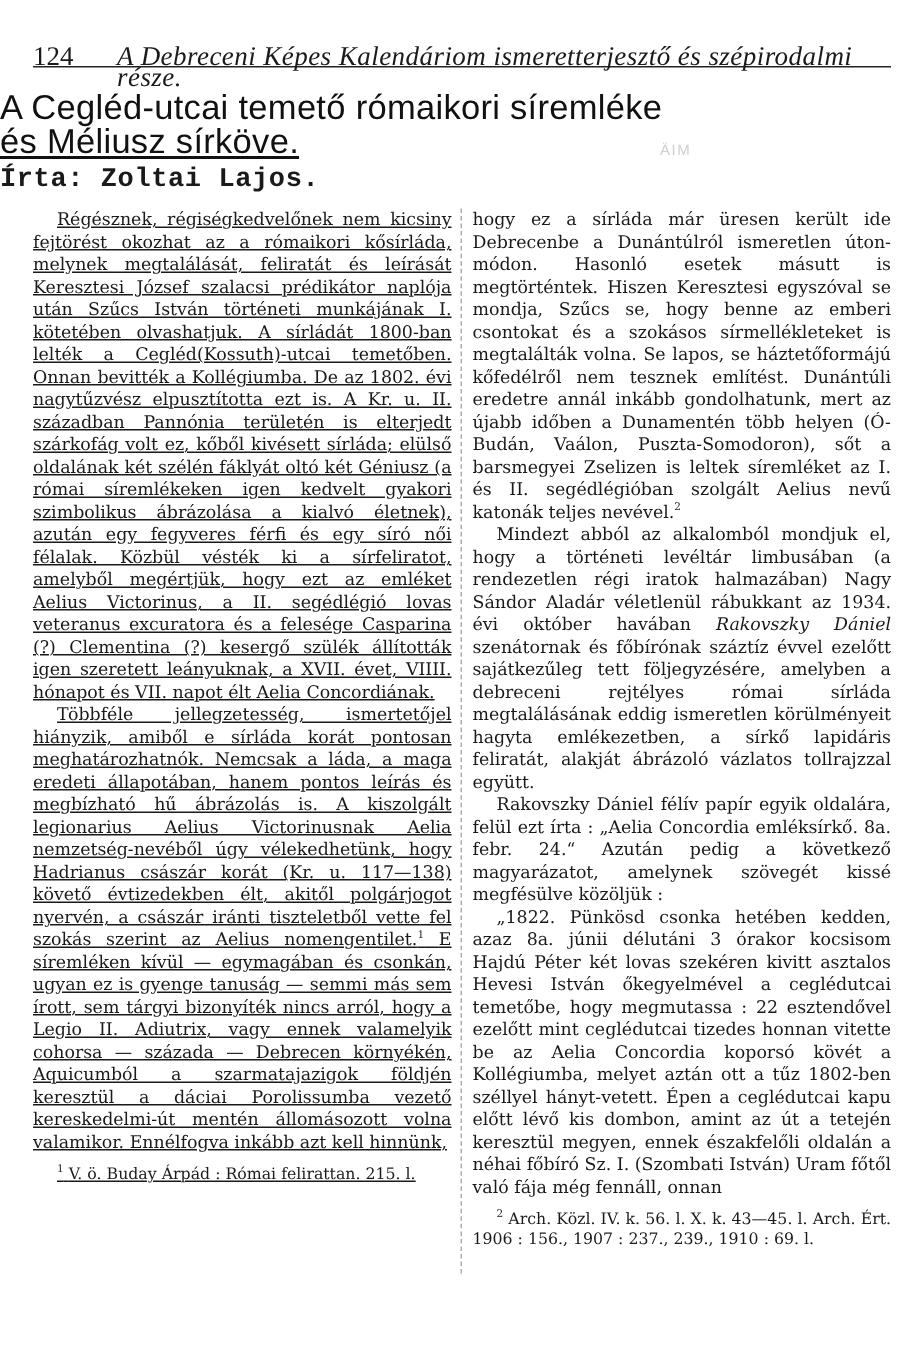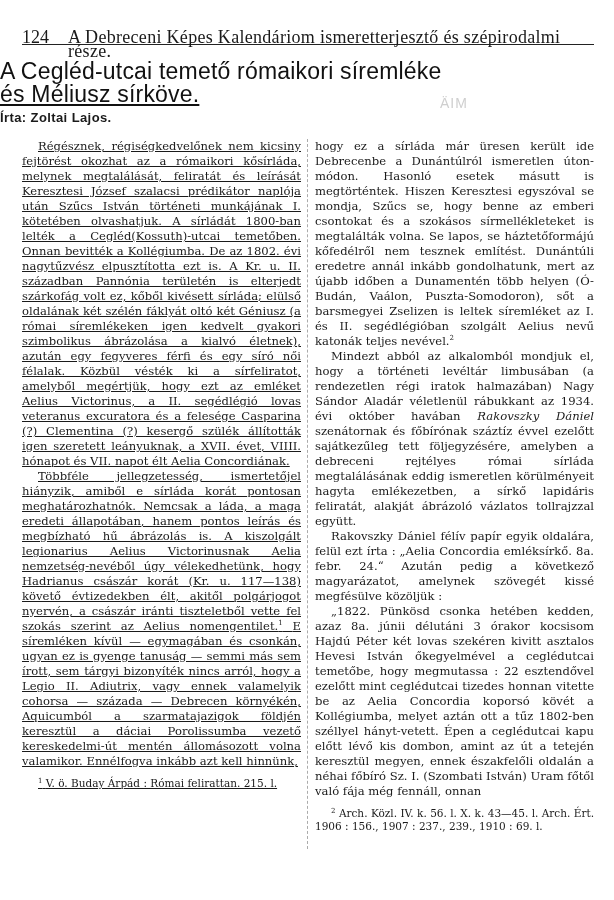--- a/index.html
+++ b/index.html
@@ -20,41 +20,42 @@
     border-bottom: 1.5px solid #222;
     font-family: "Liberation Serif", serif;
     font-size: 18px;
     line-height: 14px;
   }
   .running-head .page-no {
     position: absolute; left: 0; top: 0;
     font-style: normal;
   }
   .running-head .head-title {
-    position: absolute; left: 46px; right: 0; top: 0;
+    position: absolute; left: 56px; right: 0; top: 0;
+    font-style: italic;
     letter-spacing: 0.3px;
   }
   .title-block {
     position: absolute;
     left: 0; right: 0; top: 60px;
     text-align: left;
   }
   .title-line {
     font-family: "Liberation Sans", sans-serif;
     font-size: 23px;
     line-height: 23px;
     font-weight: normal;
     color: #111;
     letter-spacing: 0.2px;
   }
   .title-line.l2 { margin-top: 0px; text-decoration: underline; }
   .byline {
-    font-family: Liberation Sans, sans-serif;
+    font-family: Liberation Mono, monospace;
     font-weight: bold;
-    font-size: 13px;
+    font-size: 18px;
     margin-top: 4px;
     letter-spacing: 0.4px;
   }
   .column {
     position: absolute;
     top: 139px;
     width: 279px;
     font-family: "DejaVu Serif", serif;
     font-size: 11.6px;
     line-height: 15.0px;
@@ -78,21 +79,21 @@
   .footnote {
     font-size: 10.5px;
     line-height: 13px;
     margin-top: 8px;
     text-indent: 16px;
   }
   sup { font-size: 7px; line-height: 0; vertical-align: super; }
   .stamp {
     position: absolute; left: 440px; top: 95px;
     font-family: "Liberation Sans", sans-serif;
-    font-size: 14px; color: #cfcfcf; letter-spacing: 1px;
+    font-size: 10px; color: #cfcfcf; letter-spacing: 1px;
   }
 </style>
 </head>
 <body>
 
 <div class="running-head">
   <span class="page-no">124</span>
   <span class="head-title">A Debreceni Képes Kalendáriom ismeretterjesztő és szépirodalmi része.</span>
 </div>
 

